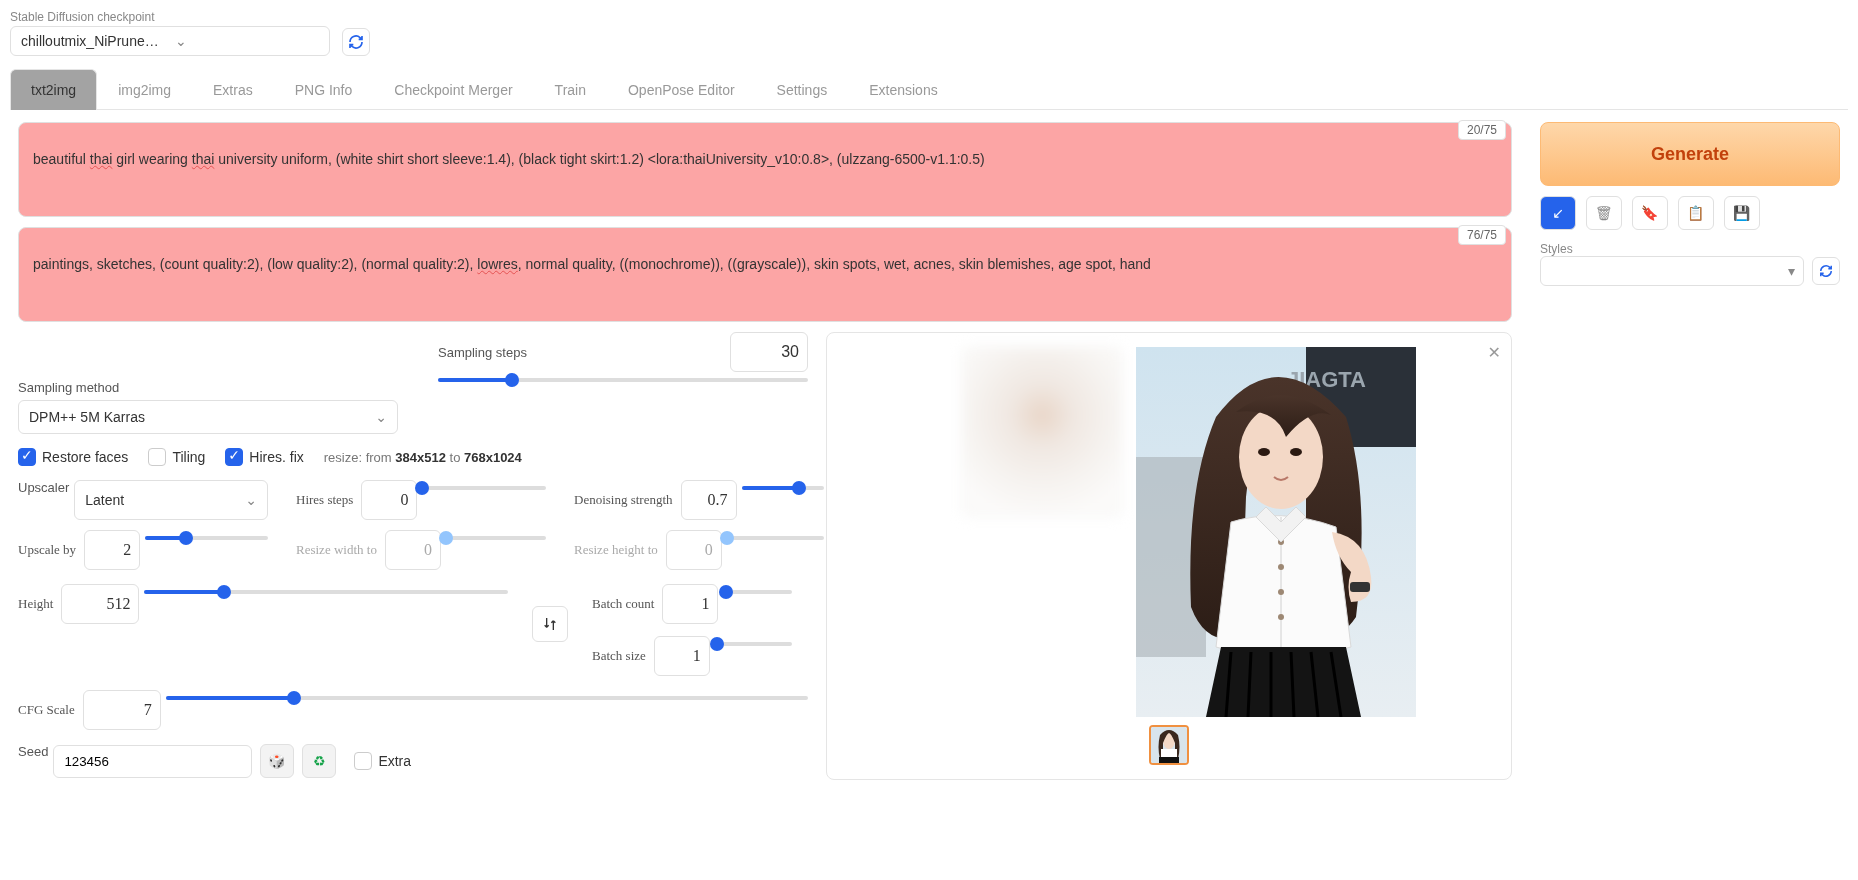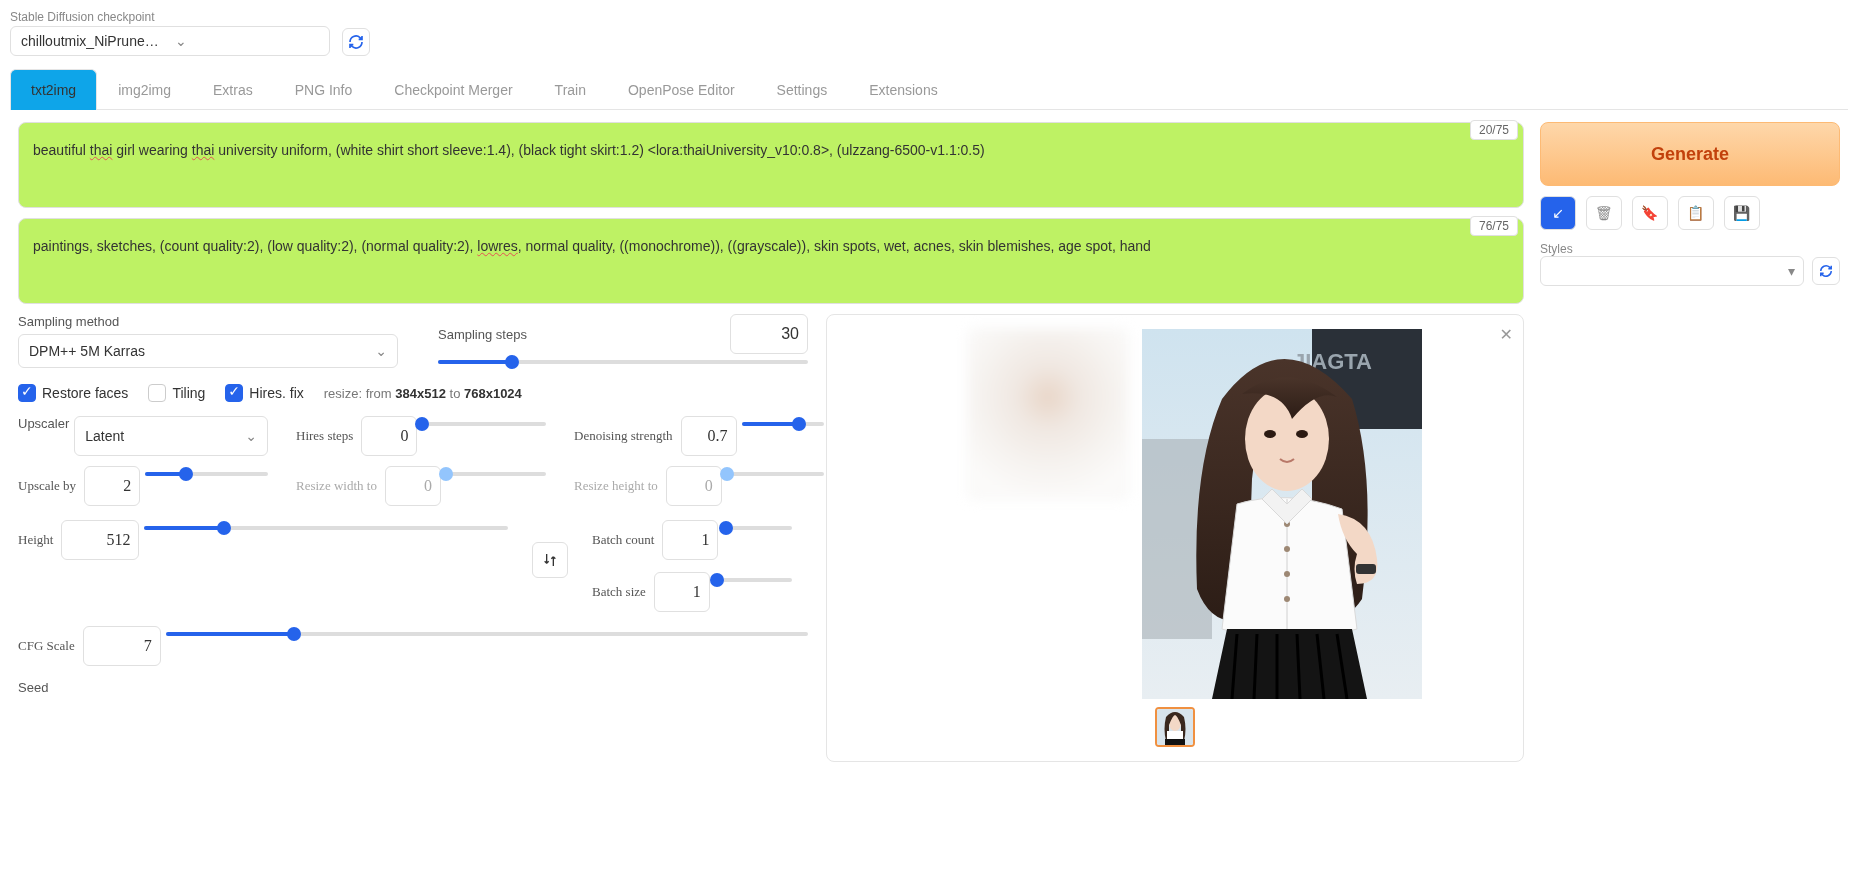--- a/index.html
+++ b/index.html
@@ -7,37 +7,37 @@
   body { padding:10px; width:1858px; }
   .top-row { display:flex; align-items:flex-end; gap:12px; margin-bottom:12px;}
   .ckpt-block .lbl { font-size:12px; color:#888; margin-bottom:2px; display:block; }
   .ckpt-select { display:flex; align-items:center; gap:10px; border:1px solid #e0e0e0; border-radius:6px; padding:6px 10px; width:320px; background:#fff;}
   .ckpt-select span { flex:1; white-space:nowrap; overflow:hidden; text-overflow:ellipsis; }
   .chevron { color:#888; }
   .iconbtn { width:28px; height:28px; border:1px solid #e0e0e0; border-radius:6px; display:inline-flex; align-items:center; justify-content:center; background:#fff; cursor:pointer;}
   .iconbtn.blue { color:#2563eb; }
   .tabs { display:flex; border-bottom:1px solid #e5e5e5; margin-top:4px; }
   .tab { padding:12px 20px; color:#999; cursor:pointer; border:1px solid transparent; border-bottom:none; border-top-left-radius:6px; border-top-right-radius:6px; background:transparent; position:relative; top:1px;}
-  .tab.active { color:#333; border-color:#e5e5e5; background:#0ea5e9; }
-  .main-wrap { display:flex; gap:16px; padding:12px 8px 0 8px; }
+  .tab.active { color:#333; border-color:#e5e5e5; background:#a3a3a3; }
+  .main-wrap { display:flex; gap:28px; padding:12px 8px 0 8px; }
   .left-col { flex:1; display:flex; flex-direction:column; gap:10px; }
   .right-col { width:300px; display:flex; flex-direction:column; gap:10px; }
   .prompt-box { position:relative; }
   .counter { position:absolute; top:-2px; right:6px; background:#fff; border:1px solid #e0e0e0; border-radius:4px; padding:2px 8px; font-size:12px; color:#666;}
   .squiggle { text-decoration: underline wavy #e55353; text-decoration-thickness:1px; }
-  .prompt-render { width:100%; border:1px solid #e0e0e0; border-radius:8px; padding:17px 14px 46px 14px; font-family:inherit; font-size:14px; color:#333; line-height:1.5; min-height:82px; background:#bef264; }
+  .prompt-render { width:100%; border:1px solid #e0e0e0; border-radius:8px; padding:26px 14px 46px 14px; font-family:inherit; font-size:14px; color:#333; line-height:1.5; min-height:82px; background:#fca5a5; }
   .gen-btn { width:100%; height:64px; border-radius:8px; border:1px solid #fdba74; background:linear-gradient(#fed7aa,#fdba74); color:#c2410c; font-size:18px; font-weight:600; cursor:pointer; }
   .tool-row { display:flex; gap:10px; }
   .tool-row .iconbtn { width:36px; height:34px; }
   .styles-label { font-size:12px; color:#888; }
   .styles-row { display:flex; gap:8px; align-items:center; }
   .styles-sel { flex:1; border:1px solid #e0e0e0; border-radius:6px; height:30px; display:flex; align-items:center; justify-content:flex-end; padding:0 8px; color:#888; }
   .params { display:flex; flex-direction:column; gap:14px; }
   .row1 { display:flex; gap:40px; }
-  .samp-method { flex:0 0 380px; }
+  .samp-method { flex:0 0 380px;margin-top:48px; }
   .plabel { color:#555; font-size:13px; margin-bottom:5px; display:block; }
   .select { width:100%; border:1px solid #e0e0e0; border-radius:6px; padding:8px 10px; display:flex; align-items:center; justify-content:space-between; background:#fff; }
   .samp-steps { flex:1; }
   .label-small { color:#555; font-size:13px; }
   .numbox { width:78px; border:1px solid #e0e0e0; border-radius:6px; padding:10px 8px; text-align:right; background:#fff; font-size:16px;}
   .numbox.small { width:56px; }
   .slider { position:relative; flex:1; height:16px; display:flex; align-items:center; }
   .track { position:absolute; left:0; right:0; height:4px; border-radius:4px; background:#ddd; }
   .fill { position:absolute; left:0; height:4px; border-radius:4px; background:#2563eb; }
   .thumb { position:absolute; width:14px; height:14px; border-radius:50%; background:#2563eb; top:1px; transform:translateX(-50%); }
@@ -275,20 +275,31 @@
             </div>
           <div class="slider">
               <div class="track"></div>
               <div class="fill" style="width:20%"></div>
               <div class="thumb" style="left:20%"></div>
             </div>
         </div>
 
         <div class="fld">
           <span class="label-small">Seed</span>
+          <div class="seed-row">
+            <input class="seed-input" value="123456" style="">
+            <div class="iconbtn" style="width:34px;height:34px;background:#f3f3f3">🎲</div>
+            <div class="iconbtn" style="width:34px;height:34px;background:#f3f3f3">
+                <span style="color:#16a34a">♻</span>
+              </div>
+            <label class="chk" style="margin-left:10px">
+                <input type="checkbox" style="">
+                <span>Extra</span>
+              </label>
+          </div>
         </div>
       </div>
 
       <div class="result-pane">
         <span class="close-x">✕</span>
         <div class="result-main">
           <div class="blur-thumb"></div>
           <div class="gen-img">
             <svg width="280" height="370" viewBox="0 0 280 370">
               <defs>

